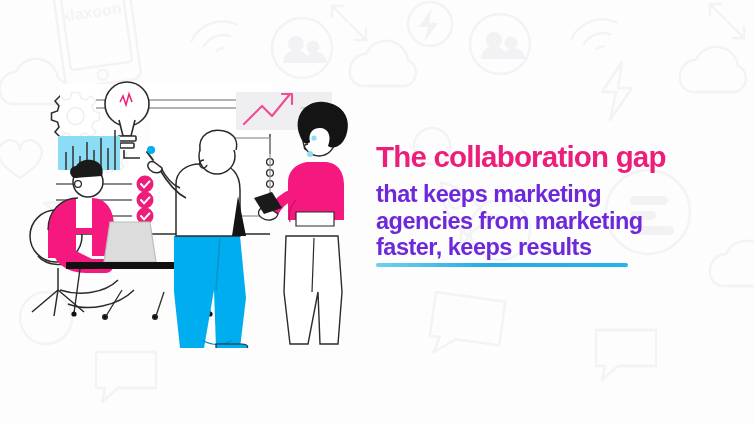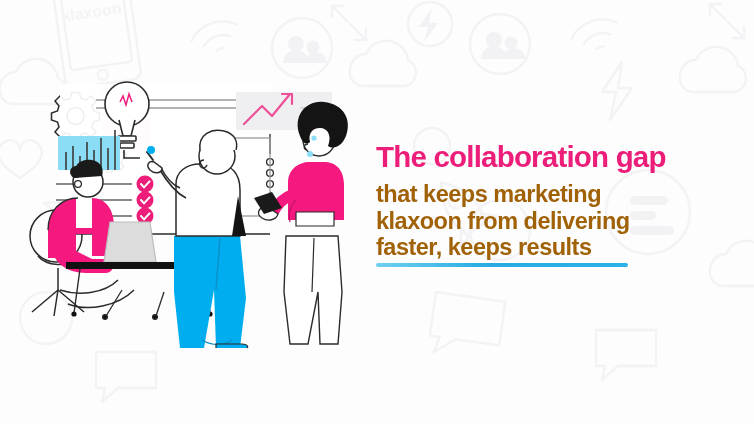--- a/index.html
+++ b/index.html
@@ -19,21 +19,21 @@
   #illustration svg{display:block;width:350px;height:270px;}
 
   
   #copy{position:absolute;left:376px;top:140px;width:360px;z-index:3;}
   .headline{
     color:#ec1e79;
     font-size:29.5px;line-height:34px;font-weight:bold;
     letter-spacing:-0.8px;margin:0 0 7px 0;white-space:nowrap;
   }
   .sub{
-    color:#a16207;
+    color:#6d28d9;
     font-size:23.5px;line-height:26.5px;font-weight:bold;
     letter-spacing:-0.5px;margin:0;white-space:nowrap;
   }
   .sub-underlined{position:relative;display:inline-block;}
   .underline-rule{
     position:absolute;left:0;bottom:-6px;height:4px;width:252px;
     background:linear-gradient(90deg,#6fd0ef 0%,#27abe2 45%,#29b3e8 100%);
     border-radius:2px;
   }
 </style>
@@ -353,21 +353,21 @@
         <circle cx="91" cy="239" r="2.4" fill="#111111"></circle>
         <path d="M150 214 l-8 24"></path>
         <circle cx="141" cy="239" r="2.4" fill="#111111"></circle>
       </g>
     </svg>
   </div>
 
   <div id="copy">
     <h1 class="headline">The collaboration gap</h1>
     <p class="sub">that keeps marketing</p>
-    <p class="sub">klaxoon from delivering</p>
+    <p class="sub">agencies from marketing</p>
     <p class="sub">
       <span class="sub-underlined">
         <span>faster, keeps results</span>
         <span class="underline-rule"></span>
       </span>
     </p>
   </div>
 
 </div>
 

